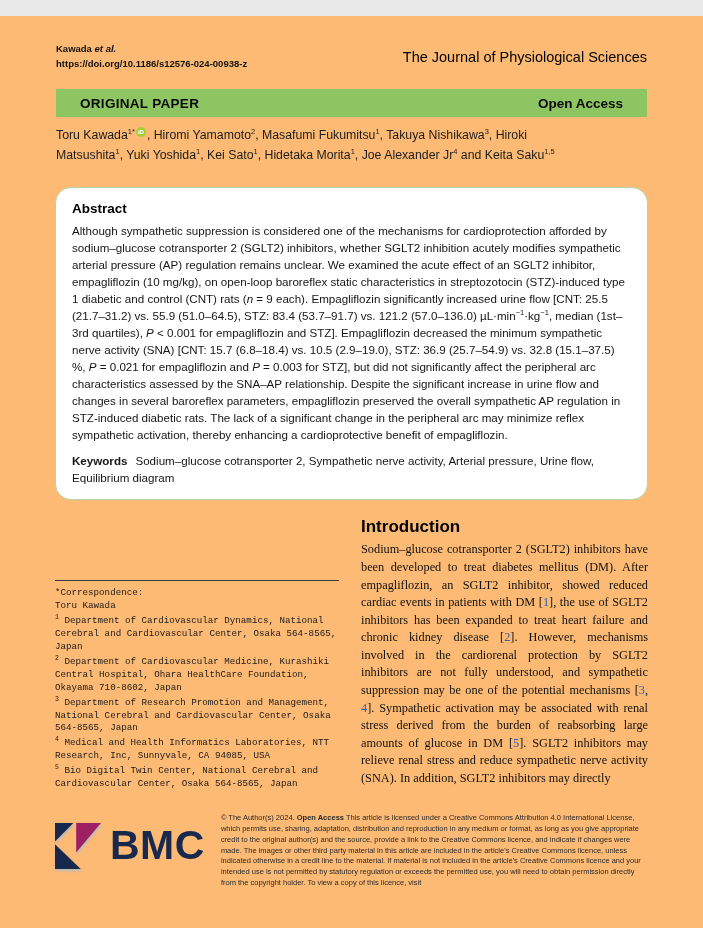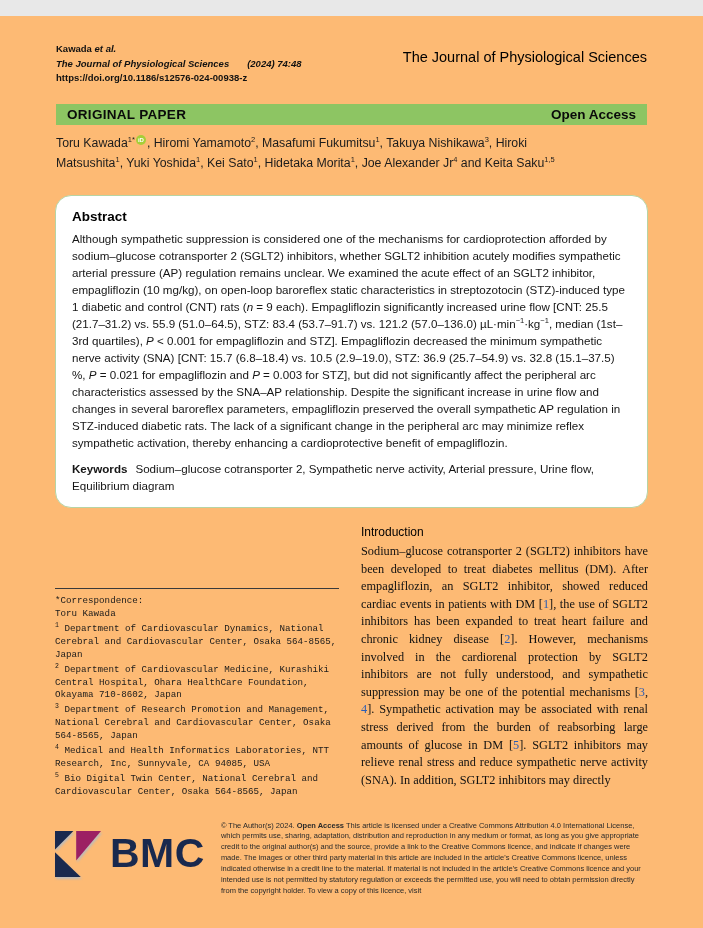--- a/index.html
+++ b/index.html
@@ -10,22 +10,22 @@
   }
   
   .header { display:flex; justify-content:space-between; padding:26px 56px 0 56px; }
   .cite { font-size:9.5px; font-weight:700; line-height:1.55; color:#111; }
   .cite .seg-italic { font-style:italic; }
   .cite .seg-gap { margin-left:18px; font-style:italic; }
   .journal-name { font-size:14.5px; font-weight:500; padding-top:7px; color:#000; }
 
   
   .banner {
-    margin:18px 56px 0 56px; height:21px; background:#8dc563;
-    display:flex; justify-content:space-between; align-items:center; padding:0 11px;
+    margin:18px 56px 0 56px; height:28px; background:#8dc563;
+    display:flex; justify-content:space-between; align-items:center; padding:0 24px;
   }
   .banner-type { font-size:13.5px; font-weight:800; letter-spacing:.3px; color:#0a0a0a; }
   .banner-access { font-size:13.5px; font-weight:800; color:#0a0a0a; }
 
   
   .title-row { display:flex; justify-content:space-between; padding:13px 56px 0 56px; }
   .title { width:545px; font-size:24.5px; font-weight:600; line-height:1.31; letter-spacing:-.2px; color:#060606; }
   .check-badge {
     width:47px; height:43px; border:1px solid #c6c6c6; border-radius:4px; background:#f4f4f4;
     text-align:center; margin-top:5px; cursor:pointer; flex-shrink:0;
@@ -62,40 +62,39 @@
   .keywords { margin-top:9px; font-size:11.6px; line-height:1.47; color:#151515; }
   .kw-label { font-weight:700; margin-right:8px; }
 
   
   .columns { display:flex; gap:22px; padding:17px 55px 0 55px; }
   .col-left { width:284px; padding-top:63px; flex-shrink:0; }
   .fn-divider { border:none; border-top:1.2px solid #3a3a3a; margin:0 0 6px 0; }
   .footnotes { font-size:9.2px; line-height:1.4; color:#1a1a1a;font-family:Liberation Mono, monospace; }
   .footnotes sup { font-size:6.5px; }
   .col-right { flex:1; font-family:"Liberation Serif",serif; }
-  .intro-heading { font-family:"Liberation Sans",sans-serif; font-size:12px; font-weight:400; margin-bottom:4px; }
+  .intro-heading { font-family:"Liberation Sans",sans-serif; font-size:17px; font-weight:700; margin-bottom:4px; }
   .intro-body { font-size:12.3px; line-height:1.43; text-align:justify; color:#111; }
   .seg-link { color:#2a5db5; cursor:pointer; }
 
   
   .footer { display:flex; gap:16px; padding:12px 55px 0 55px; margin-top:10px; align-items:flex-start; }
   .bmc-logo { display:flex; align-items:center; gap:9px; margin-top:10px; flex-shrink:0; }
   .bmc-mark { width:46px; height:46px; filter:drop-shadow(1px 2px 1px #bbb); }
   .bmc-text { font-size:41px; font-weight:700; color:#19294e; letter-spacing:.5px; line-height:1; }
   .license { flex:1; font-size:7.5px; line-height:1.45; color:#2a2a2a; }
 </style>
 </head>
 <body>
 
 <div class="page">
 
   <div class="header">
     <div class="cite">
       <div><span>Kawada </span><span class="seg-italic">et al.</span></div>
-      <div><span class="seg-italic">The Journal of Physiological Sciences</span><span class="seg-gap">(2024) 74:48</span></div>
       <div>https://doi.org/10.1186/s12576-024-00938-z</div>
     </div>
     <div class="journal-name">The Journal of Physiological Sciences</div>
   </div>
 
   <div class="banner">
     <span class="banner-type">ORIGINAL PAPER</span>
     <span class="banner-access">Open Access</span>
   </div>
 

